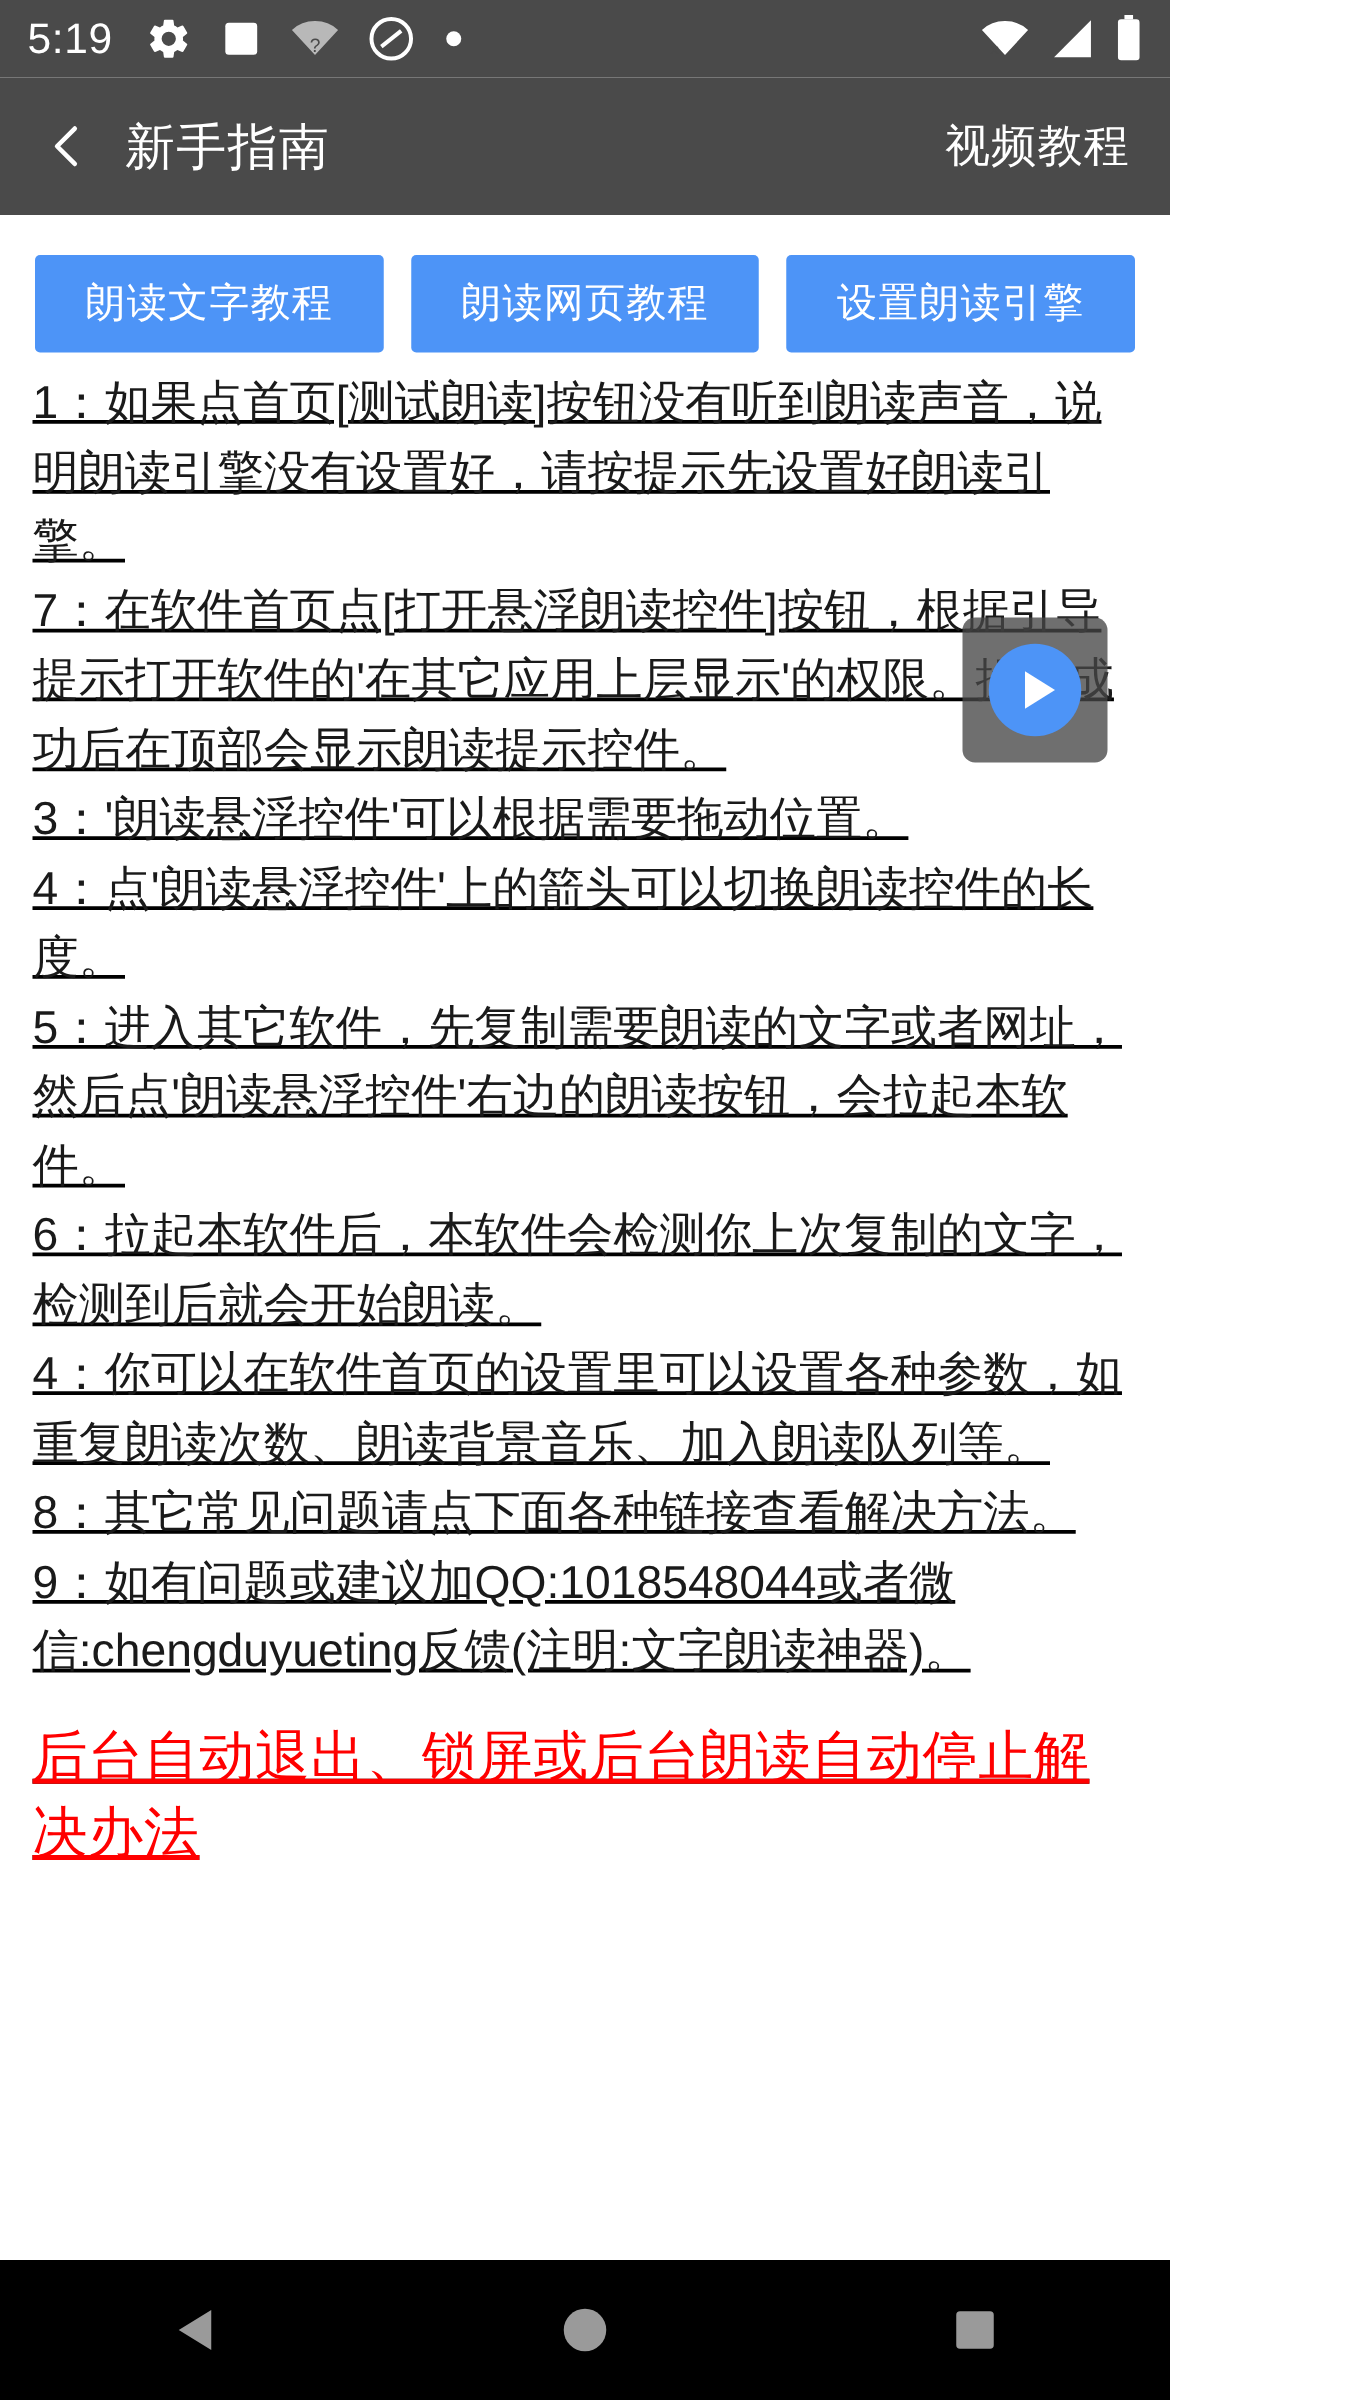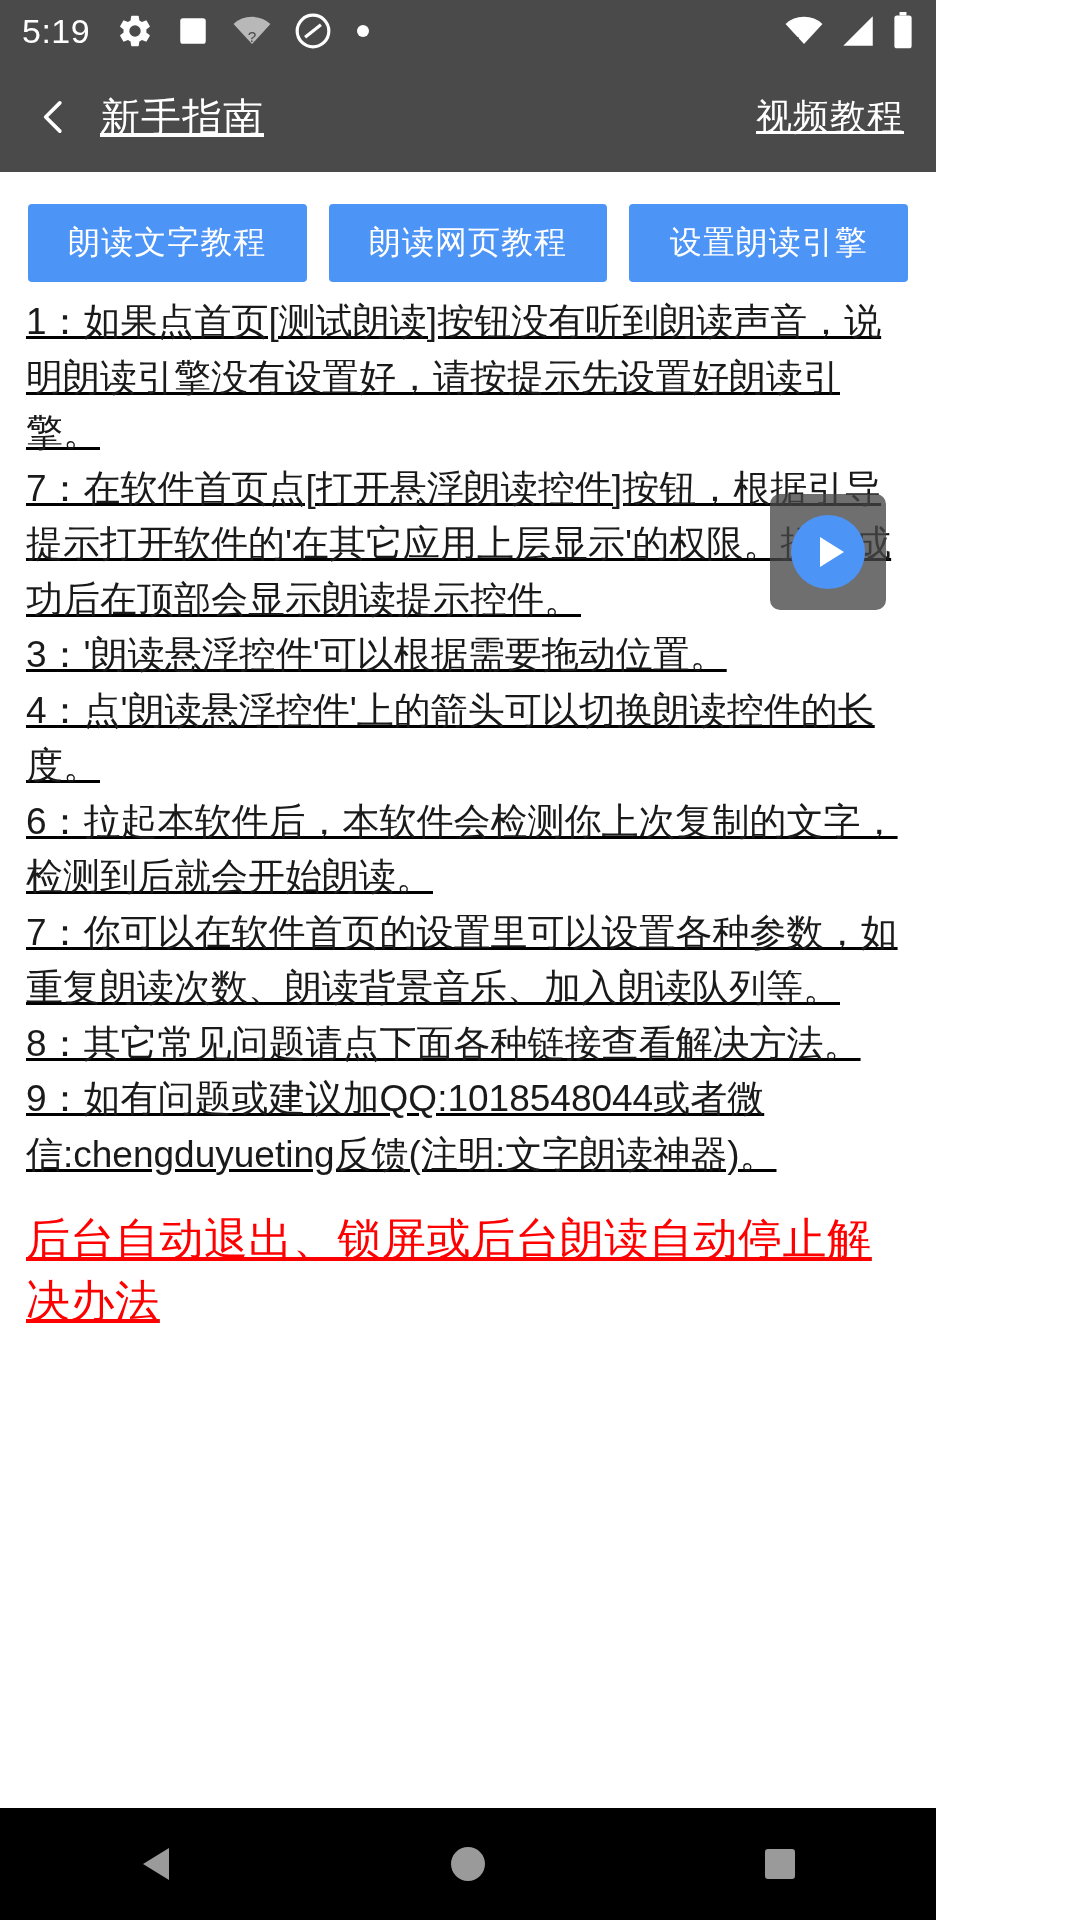--- a/index.html
+++ b/index.html
@@ -57,21 +57,20 @@
   
   .app-bar {
     height: 110px;
     background: #4a4a4a;
     display: flex;
     align-items: center;
     padding: 0 26px;
     box-sizing: border-box;
     color: #ffffff;
     flex: 0 0 auto;
-    text-decoration: underline;
   }
   .back-btn {
     width: 56px;
     height: 56px;
     display: flex;
     align-items: center;
     justify-content: center;
     margin-right: 18px;
   }
   .app-title {
@@ -277,22 +276,23 @@
       <button class="tut-btn">朗读文字教程</button>
       <button class="tut-btn">朗读网页教程</button>
       <button class="tut-btn">设置朗读引擎</button>
     </div>
 
     <div class="body-text">
       <div class="line">1：如果点首页[测试朗读]按钮没有听到朗读声音，说明朗读引擎没有设置好，请按提示先设置好朗读引擎。</div>
       <div class="line">7：在软件首页点[打开悬浮朗读控件]按钮，根据引导提示打开软件的'在其它应用上层显示'的权限。操作成功后在顶部会显示朗读提示控件。</div>
       <div class="line">3：'朗读悬浮控件'可以根据需要拖动位置。</div>
       <div class="line">4：点'朗读悬浮控件'上的箭头可以切换朗读控件的长度。</div>
+      <div class="line">5：进入其它软件，先复制需要朗读的文字或者网址，然后点'朗读悬浮控件'右边的朗读按钮，会拉起本软件。</div>
       <div class="line">6：拉起本软件后，本软件会检测你上次复制的文字，检测到后就会开始朗读。</div>
-      <div class="line">7：你可以在软件首页的设置里可以设置各种参数，如重复朗读次数、朗读背景音乐、加入朗读队列等。</div>
+      <div class="line">4：你可以在软件首页的设置里可以设置各种参数，如重复朗读次数、朗读背景音乐、加入朗读队列等。</div>
       <div class="line">8：其它常见问题请点下面各种链接查看解决方法。</div>
       <div class="line">9：如有问题或建议加QQ:1018548044或者微信:chengduyueting反馈(注明:文字朗读神器)。</div>
       <div class="link-line">后台自动退出、锁屏或后台朗读自动停止解决办法</div>
     </div>
 
     <div class="video-overlay">
       <div class="play-circle">
         <div class="play-tri"></div>
       </div>
     </div>

